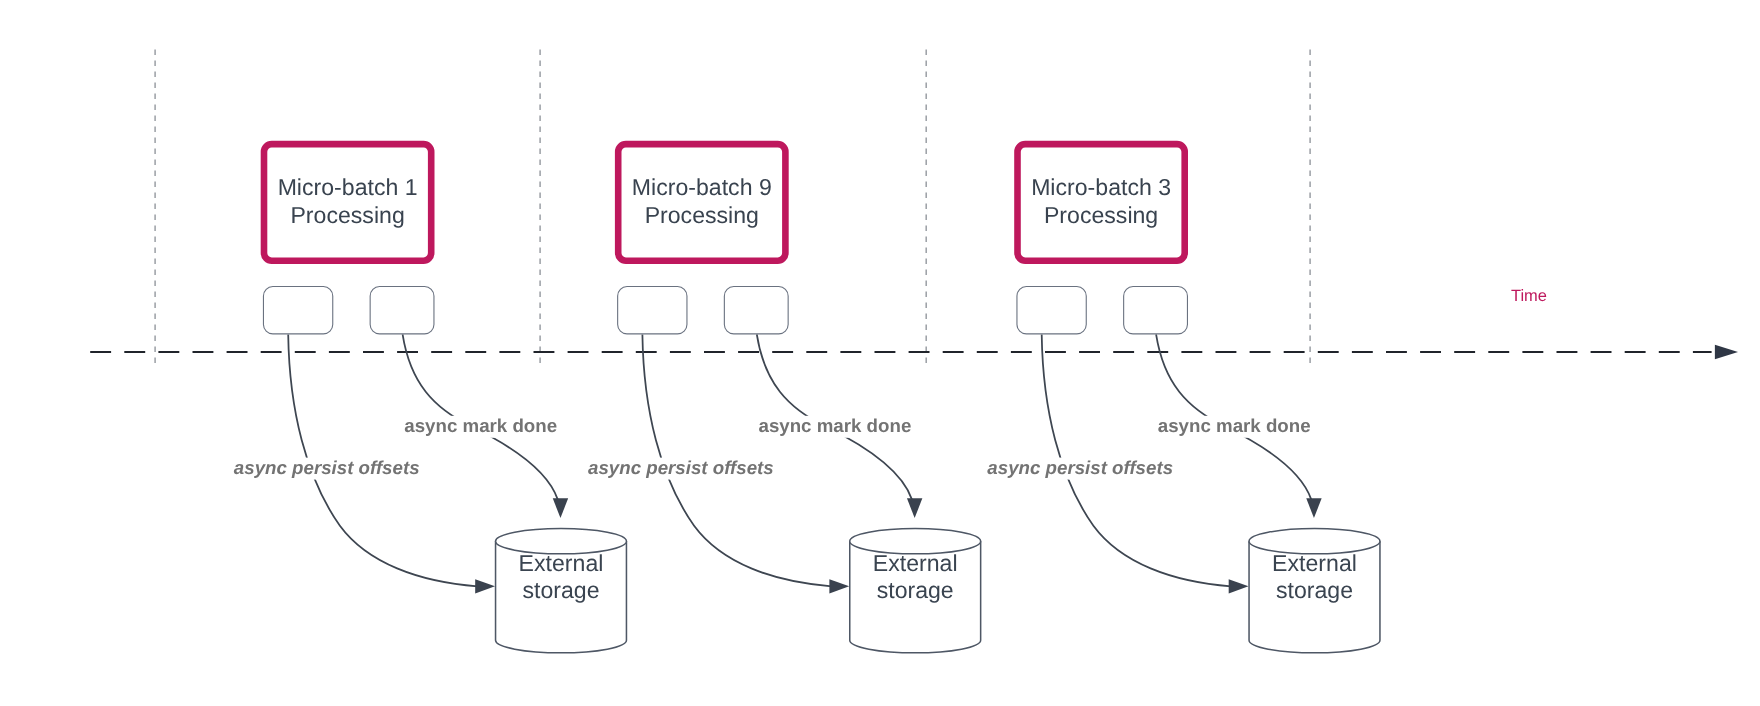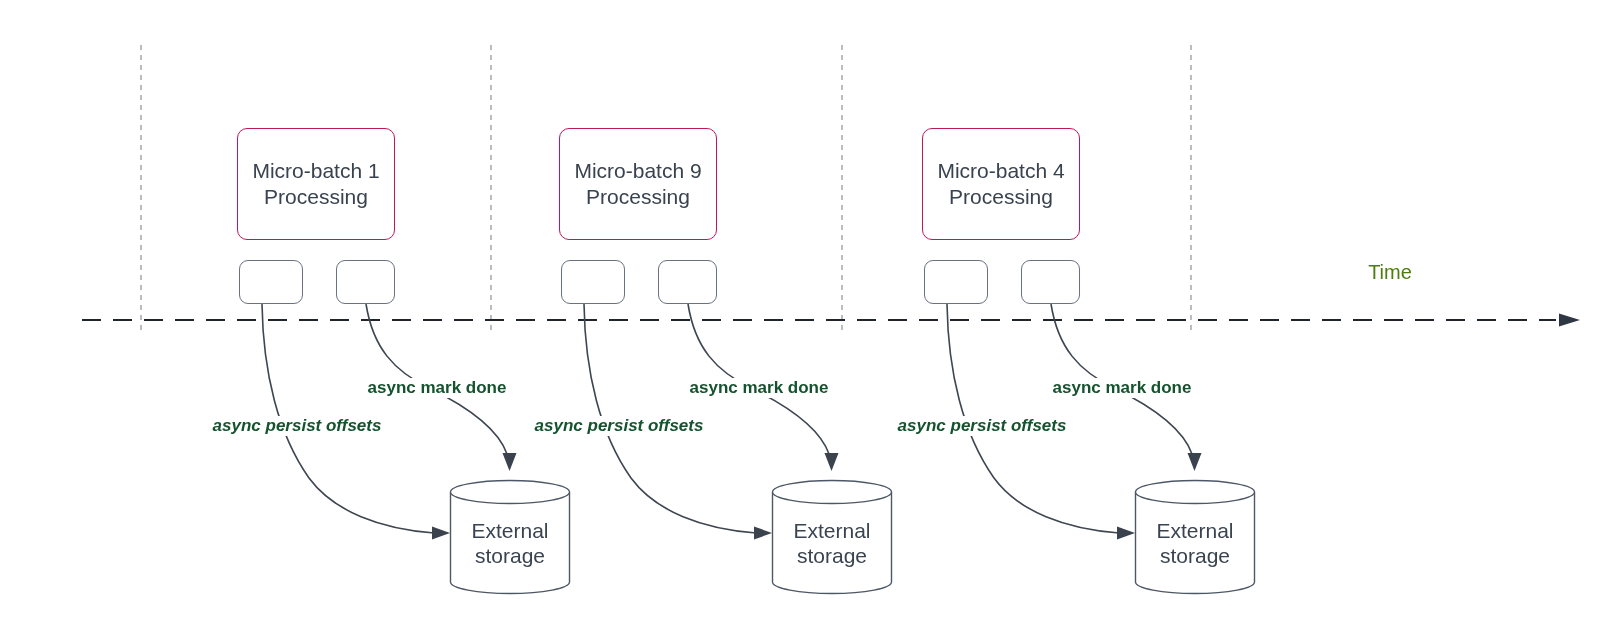--- a/index.html
+++ b/index.html
@@ -26,21 +26,21 @@
     left: 0;
     width: 0;
     height: 0;
   }
   .big-box {
     position: absolute;
     left: 237px;
     top: 128px;
     width: 158px;
     height: 112px;
-    border: 1px solid #be185d;
+    border: 6px solid #be185d;
     border-radius: 10px;
     background: #ffffff;
     display: flex;
     flex-direction: column;
     align-items: center;
     justify-content: center;
     font-size: 21px;
     line-height: 26px;
     color: #39434f;
     text-align: center;
@@ -55,48 +55,48 @@
     background: #ffffff;
     box-sizing: border-box;
   }
   .small-a { left: 239px; width: 64px; }
   .small-b { left: 336px; width: 59px; }
   .arrow-label {
     position: absolute;
     transform: translate(-50%, -50%);
     font-size: 17px;
     font-weight: bold;
-    color: #14532d;
+    color: #737373;
     background: #ffffff;
     padding: 0 3px;
     white-space: nowrap;
   }
   .persist-label { left: 297px; top: 426px; font-style: italic; }
   .mark-label { left: 437px; top: 388px; }
   .storage-text {
     position: absolute;
     left: 450px;
-    top: 518px;
+    top: 500px;
     width: 120px;
     display: flex;
     flex-direction: column;
     align-items: center;
     font-size: 21px;
     line-height: 25px;
     color: #3a4450;
     text-align: center;
     justify-content: center;
   }
   .time-label {
     position: absolute;
     left: 1390px;
     top: 261px;
     transform: translateX(-50%);
-    font-size: 20px;
-    color: #4d7c0f;
+    font-size: 15px;
+    color: #be185d;
     white-space: nowrap;
   }
 </style>
 </head>
 <body>
 
 <div class="canvas">
 
   <svg class="layer" width="1600" height="642" viewBox="0 0 1600 642">
 
@@ -161,21 +161,21 @@
     <div class="arrow-label persist-label">async persist offsets</div>
     <div class="arrow-label mark-label">async mark done</div>
     <div class="storage-text">
       <span>External</span>
       <span>storage</span>
     </div>
   </div>
 
   <div class="section" style="left:685px">
     <div class="big-box">
-      <span>Micro-batch 4</span>
+      <span>Micro-batch 3</span>
       <span>Processing</span>
     </div>
     <div class="small-box small-a"></div>
     <div class="small-box small-b"></div>
     <div class="arrow-label persist-label">async persist offsets</div>
     <div class="arrow-label mark-label">async mark done</div>
     <div class="storage-text">
       <span>External</span>
       <span>storage</span>
     </div>

